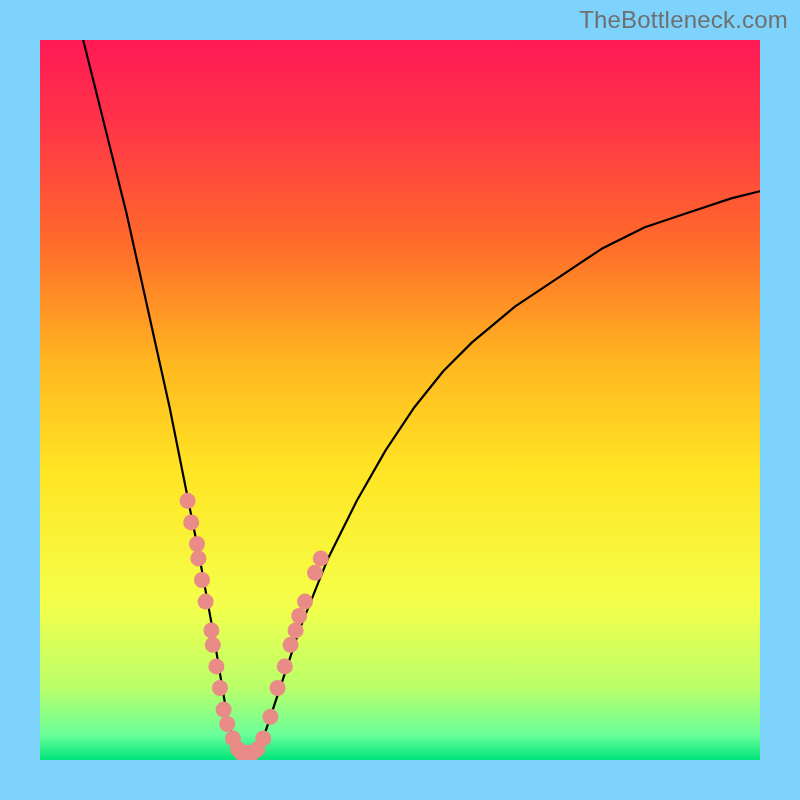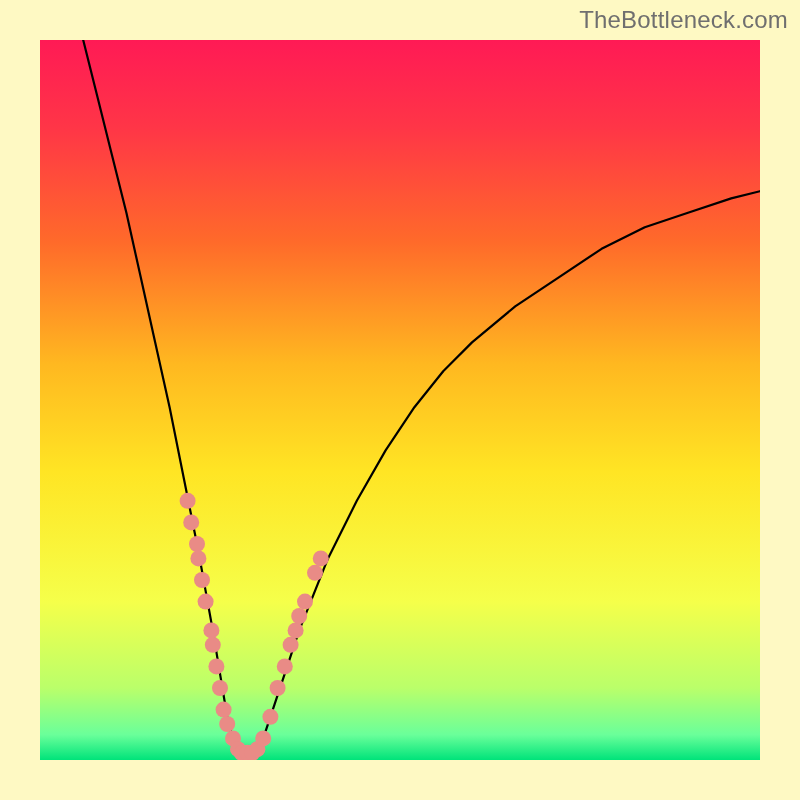--- a/index.html
+++ b/index.html
@@ -8,21 +8,21 @@
     width: 800px;
     height: 800px;
     overflow: hidden;
     background: #000;
     font-family: Arial, Helvetica, sans-serif;
   }
   .frame {
     position: relative;
     width: 800px;
     height: 800px;
-    background: #fef9c3;
+    background: #7dd3fc;
   }
   .plot {
     position: absolute;
     left: 40px;
     top: 40px;
     width: 720px;
     height: 720px;
     
   }
   .watermark {

